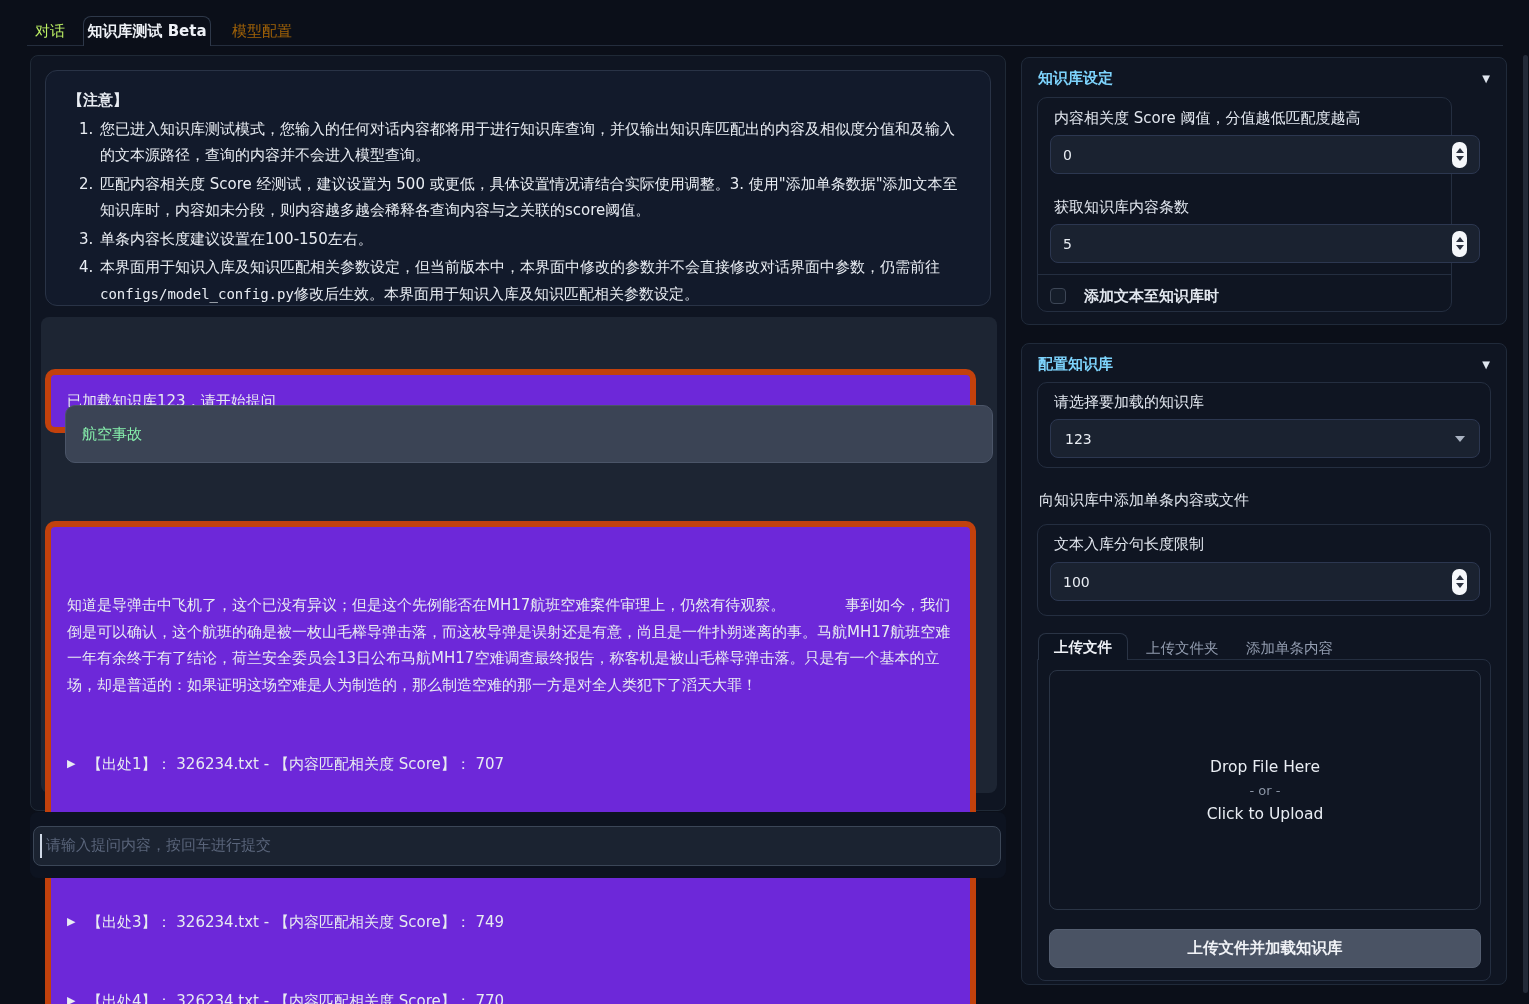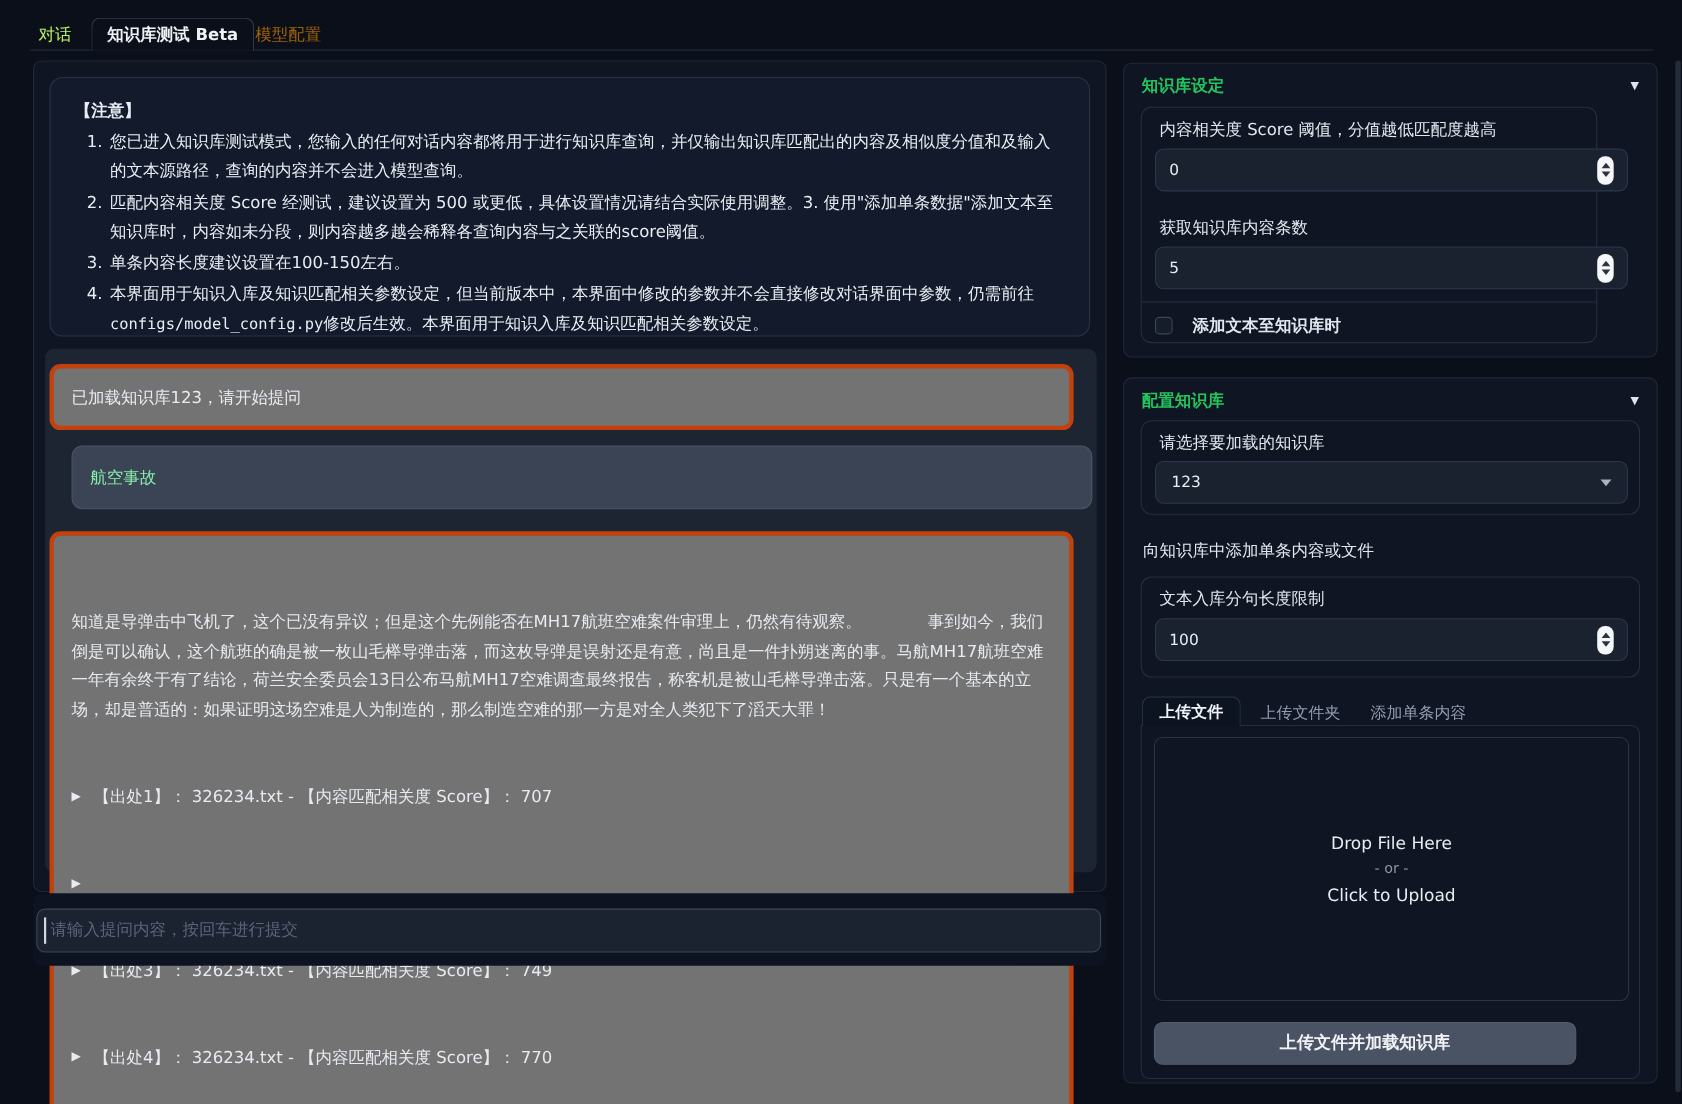--- a/index.html
+++ b/index.html
@@ -10,21 +10,21 @@
     color:#e7ebf1;
   }
   .stage { position:relative; width:1529px; height:1004px; }
 
   
   .tabnav-line { position:absolute; left:27px; top:45px; width:1476px; height:1px; background:#242d3d; }
   .tab-plain { position:absolute; top:22px; font-size:15px; color:#a16207; cursor:pointer; }
   .tab-dialog { left:35px; color:#bef264; }
   .tab-model { left:232px; }
   .tab-active {
-    position:absolute; left:83px; top:16px; width:148px; height:30px; z-index:2;
+    position:absolute; left:83px; top:16px; width:128px; height:30px; z-index:2;
     background:#0b0f19; border:1px solid #2e3849; border-bottom:none;
     border-radius:8px 8px 0 0; display:flex; align-items:center; justify-content:center;
     font-size:15px; font-weight:bold; color:#eef1f6;
   }
 
   
   .left-panel {
     position:absolute; left:30px; top:55px; width:976px; height:756px;
     background:#0f1522; border:1px solid #1f2936; border-radius:8px;
   }
@@ -39,21 +39,21 @@
   .mono { font-family:"DejaVu Sans Mono","Liberation Mono",monospace; font-size:14px; }
 
   .chatbot {
     position:absolute; left:10px; top:261px; width:956px; height:476px;
     background:#1d2533; border-radius:8px;
   }
   .msg {
     position:absolute; font-size:15px; line-height:26px; color:#e7ebf1;
     border-radius:10px; padding:13px 16px; white-space:pre-wrap;
   }
-  .msg-bot { background:#737373; border:4px solid #c2410c; }
+  .msg-bot { background:#6d28d9; border:6px solid #c2410c;margin-top:38px; }
   .msg-user { background:#3b4455; border:1px solid #4b5568; color:#86efac; }
   .msg-intro { left:4px; top:14px; width:931px; }
   .msg-query { left:24px; top:88px; width:928px; padding:15px 16px; }
   .msg-answer { left:4px; top:166px; width:931px; line-height:26.5px; padding:12px 16px; }
   .src-row { display:flex; align-items:center; height:26px; white-space:pre-wrap; cursor:pointer; }
   .src-marker { width:20px; font-size:11px; color:#e8ecf2; flex:0 0 20px; }
 
   
   .input-block { position:absolute; left:30px; top:812px; width:976px; height:66px; background:#0d1320; border-radius:8px; }
   .chat-textarea {
@@ -68,21 +68,21 @@
   
   .accordion {
     position:absolute; left:1021px; width:486px;
     background:#0f1522; border:1px solid #202a3a; border-radius:8px;
   }
   .acc-header {
     position:absolute; left:0; top:0; right:0; height:40px;
     display:flex; align-items:center; justify-content:space-between;
     padding:0 16px; cursor:pointer;
   }
-  .acc-title { font-size:15px; font-weight:600; color:#22c55e; }
+  .acc-title { font-size:15px; font-weight:600; color:#7dd3fc; }
   .acc-arrow { font-size:10px; color:#dfe5ee; }
   .group { position:absolute; border:1px solid #242e40; border-radius:10px; }
   .field-label { position:absolute; font-size:15px; color:#e2e7ef; }
   .num-input {
     position:absolute; height:39px; background:#1a2230; border:1px solid #2c3750;
     border-radius:8px; display:flex; align-items:center; padding:0 12px;
     font-size:14px; color:#e8ecf2;
   }
   .num-value { flex:1; }
   .spinner {
@@ -118,21 +118,21 @@
   }
   .dropzone {
     position:absolute; left:11px; top:10px; width:432px; height:240px;
     border:1px solid #2a3445; border-radius:8px;
     display:flex; flex-direction:column; align-items:center; justify-content:center;
     gap:7px; cursor:pointer;
   }
   .dz-main { font-size:15.5px; color:#e9edf3; }
   .dz-or { font-size:13px; color:#8b95a5; }
   .upload-btn {
-    position:absolute; left:11px; top:269px; width:384px; height:39px;
+    position:absolute; left:11px; top:269px; width:432px; height:39px;
     background:#4a5364; border:1px solid #545e70; border-radius:8px;
     display:flex; align-items:center; justify-content:center;
     font-size:15.5px; font-weight:bold; color:#f0f2f6; cursor:pointer;
   }
 
   .scroll-thumb { position:absolute; left:1523px; top:55px; width:5px; height:938px; background:#232a38; border-radius:3px; }
 </style>
 </head>
 <body>
 

